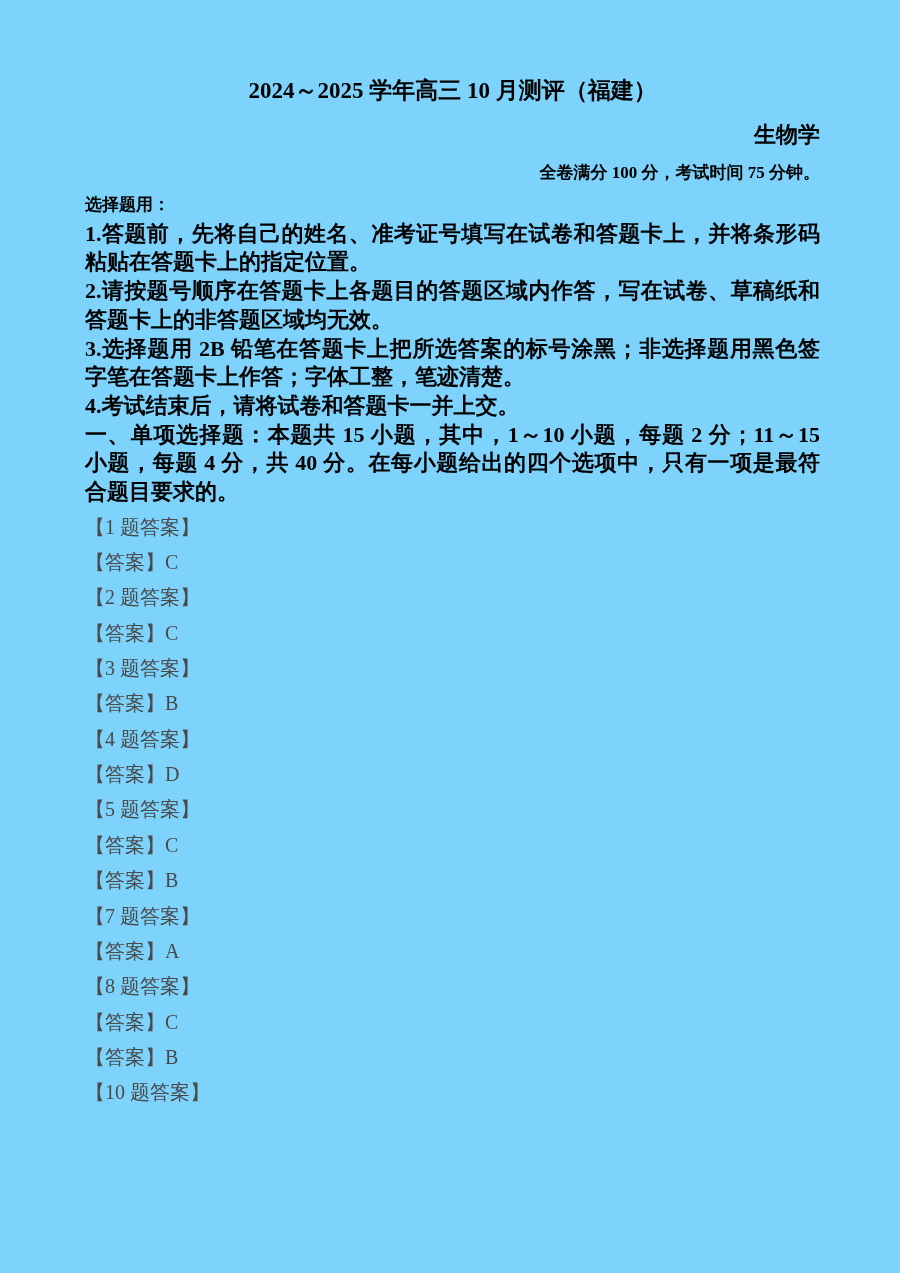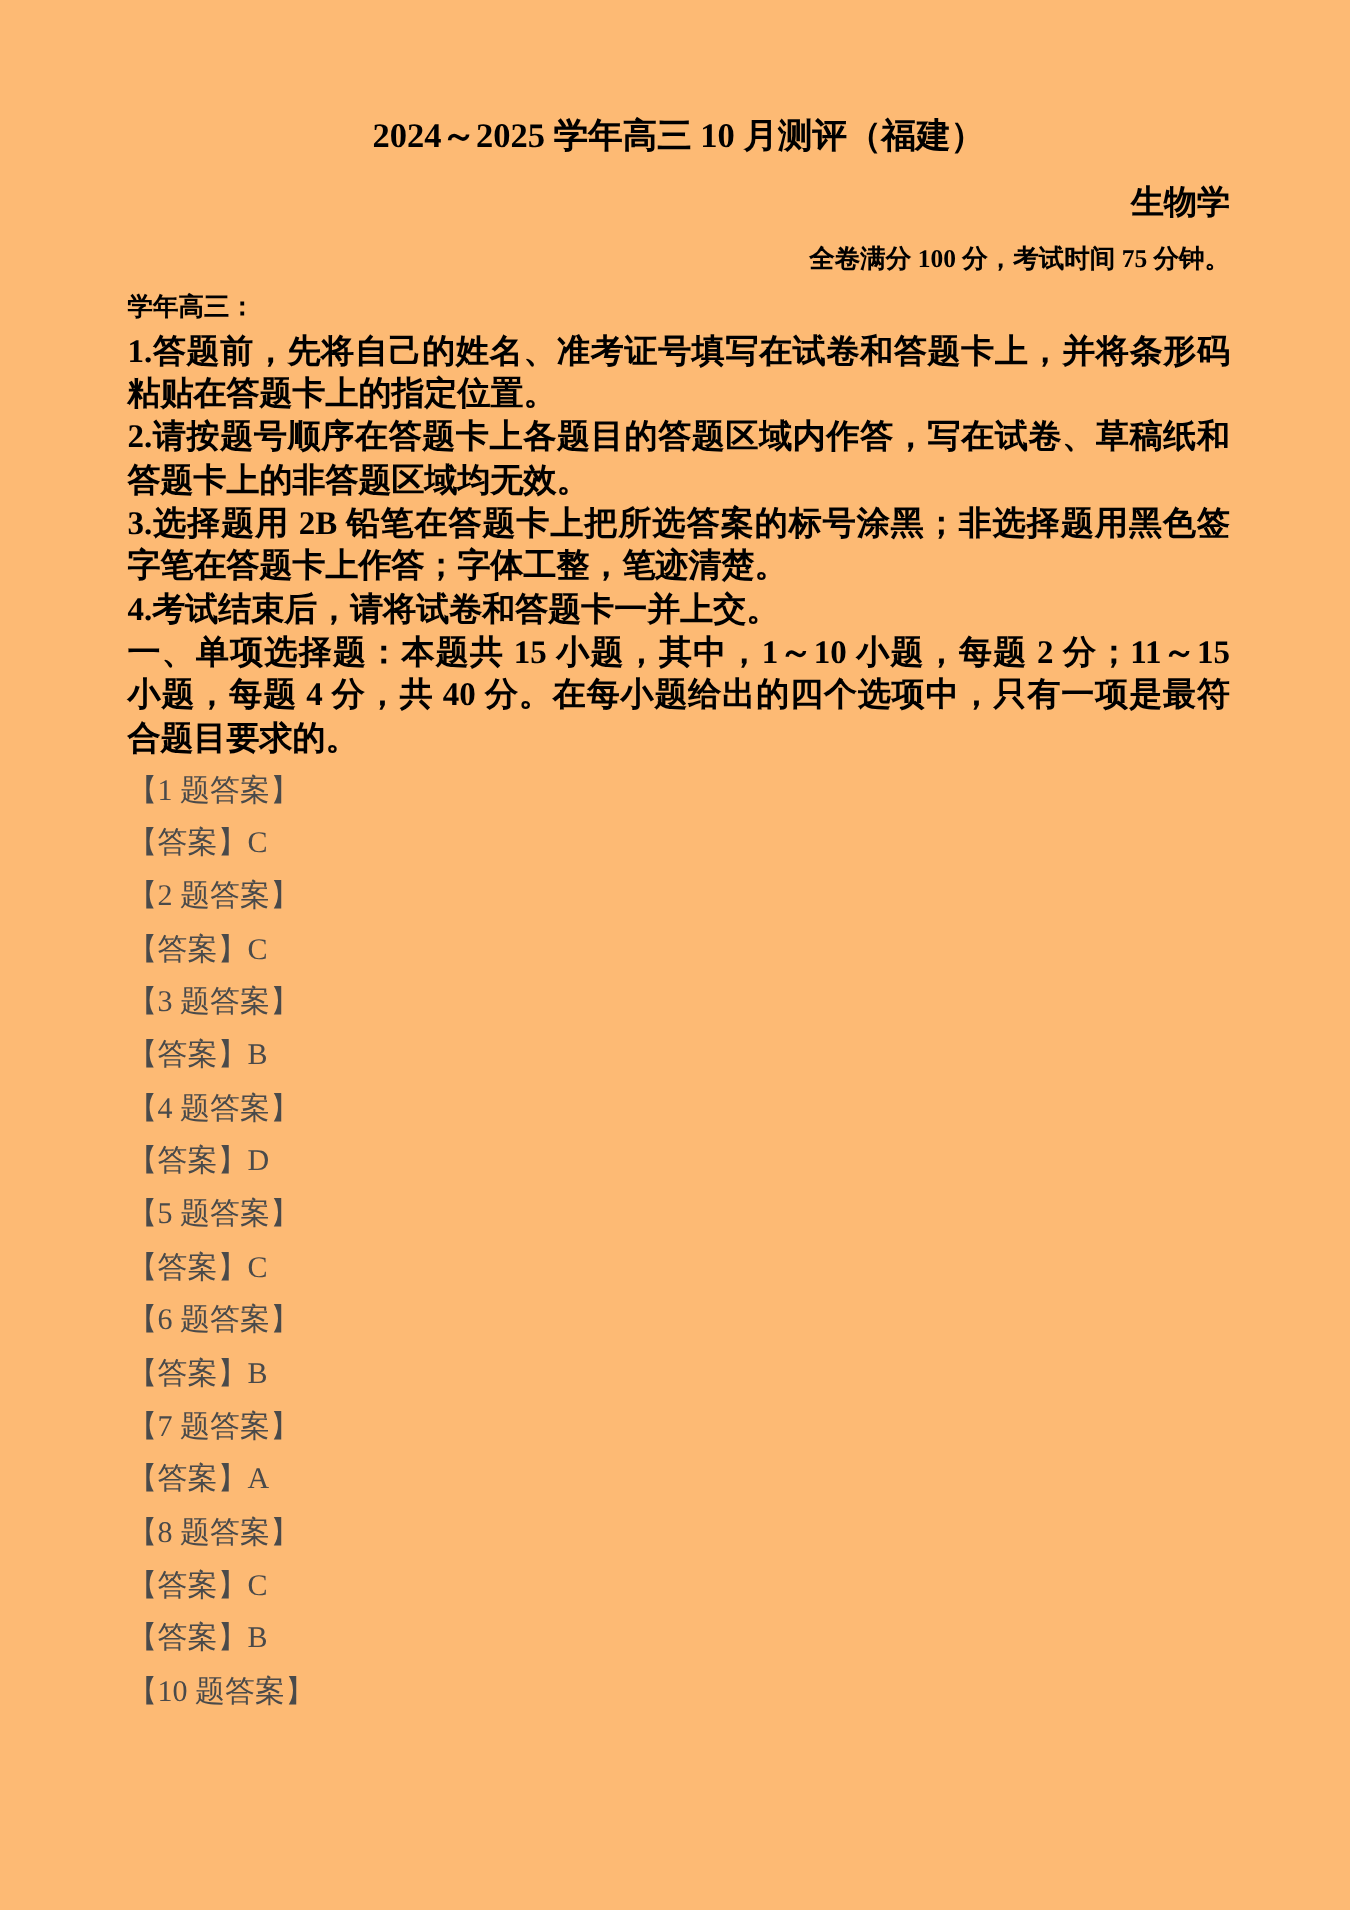--- a/index.html
+++ b/index.html
@@ -4,21 +4,21 @@
 <style>
   html, body {
     margin: 0;
     padding: 0;
     background: #ffffff;
   }
   .page {
     position: relative;
     width: 900px;
     height: 1273px;
-    background: #fdba74;
+    background: #7dd3fc;
     overflow: hidden;
     font-family: "Liberation Serif", "DejaVu Serif", serif;
     color: #000000;
   }
   .content {
     margin: 0 80px 0 85px; 
   }
   .doc-title {
     margin: 76px 0 0 0;
     font-size: 23px;
@@ -69,21 +69,21 @@
 
 <div class="page" style="--answer-color: #4a4a4a;">
   <div class="content">
 
     <h1 class="doc-title">2024～2025 学年高三 10 月测评（福建）</h1>
 
     <h2 class="doc-subject">生物学</h2>
 
     <p class="exam-info">全卷满分 100 分，考试时间 75 分钟。</p>
 
-    <p class="notice-heading">学年高三：</p>
+    <p class="notice-heading">选择题用：</p>
 
     <p class="note">1.答题前，先将自己的姓名、准考证号填写在试卷和答题卡上，并将条形码粘贴在答题卡上的指定位置。</p>
 
     <p class="note">2.请按题号顺序在答题卡上各题目的答题区域内作答，写在试卷、草稿纸和答题卡上的非答题区域均无效。</p>
 
     <p class="note">3.选择题用 2B 铅笔在答题卡上把所选答案的标号涂黑；非选择题用黑色签字笔在答题卡上作答；字体工整，笔迹清楚。</p>
 
     <p class="note">4.考试结束后，请将试卷和答题卡一并上交。</p>
 
     <p class="note">一、单项选择题：本题共 15 小题，其中，1～10 小题，每题 2 分；11～15 小题，每题 4 分，共 40 分。在每小题给出的四个选项中，只有一项是最符合题目要求的。</p>
@@ -92,21 +92,20 @@
         <div class="ans-line">【1 题答案】</div>
         <div class="ans-line">【答案】C</div>
         <div class="ans-line">【2 题答案】</div>
         <div class="ans-line">【答案】C</div>
         <div class="ans-line">【3 题答案】</div>
         <div class="ans-line">【答案】B</div>
         <div class="ans-line">【4 题答案】</div>
         <div class="ans-line">【答案】D</div>
         <div class="ans-line">【5 题答案】</div>
         <div class="ans-line">【答案】C</div>
-        <div class="ans-line">【6 题答案】</div>
         <div class="ans-line">【答案】B</div>
         <div class="ans-line">【7 题答案】</div>
         <div class="ans-line">【答案】A</div>
         <div class="ans-line">【8 题答案】</div>
         <div class="ans-line">【答案】C</div>
         <div class="ans-line">【答案】B</div>
         <div class="ans-line">【10 题答案】</div>
       </div>
 
   </div>

